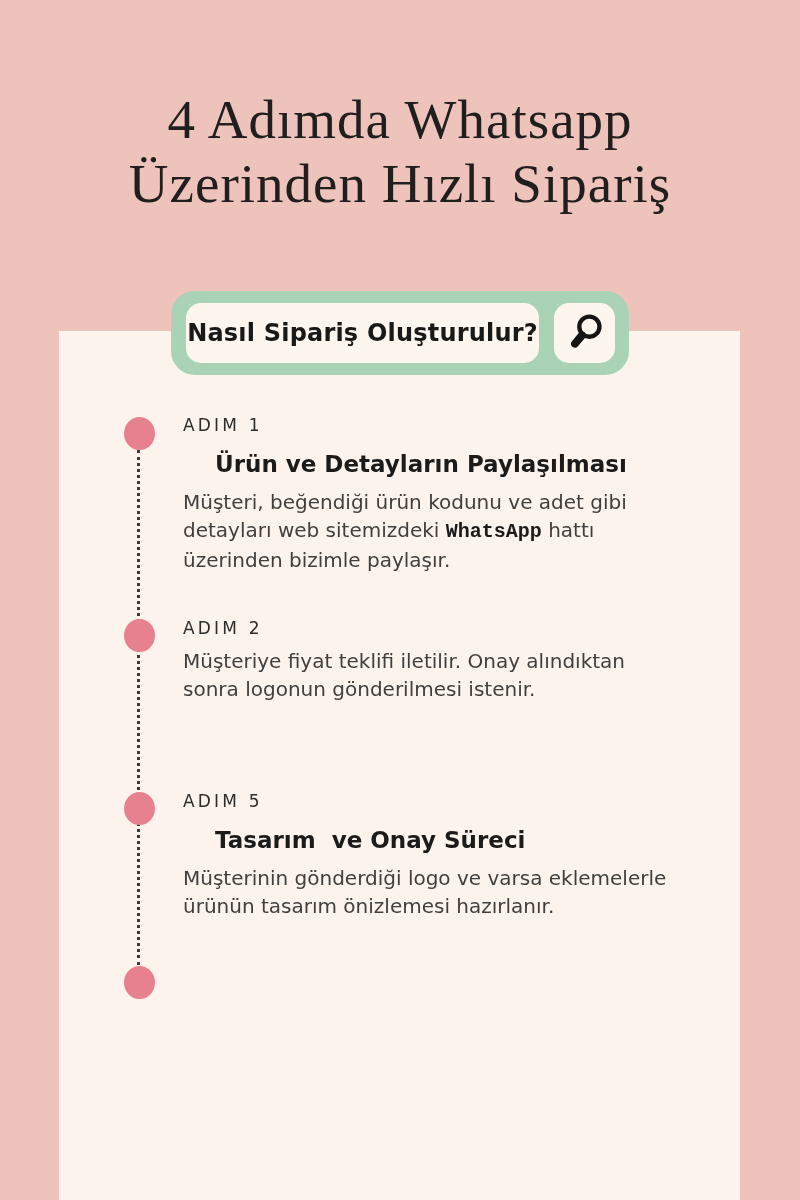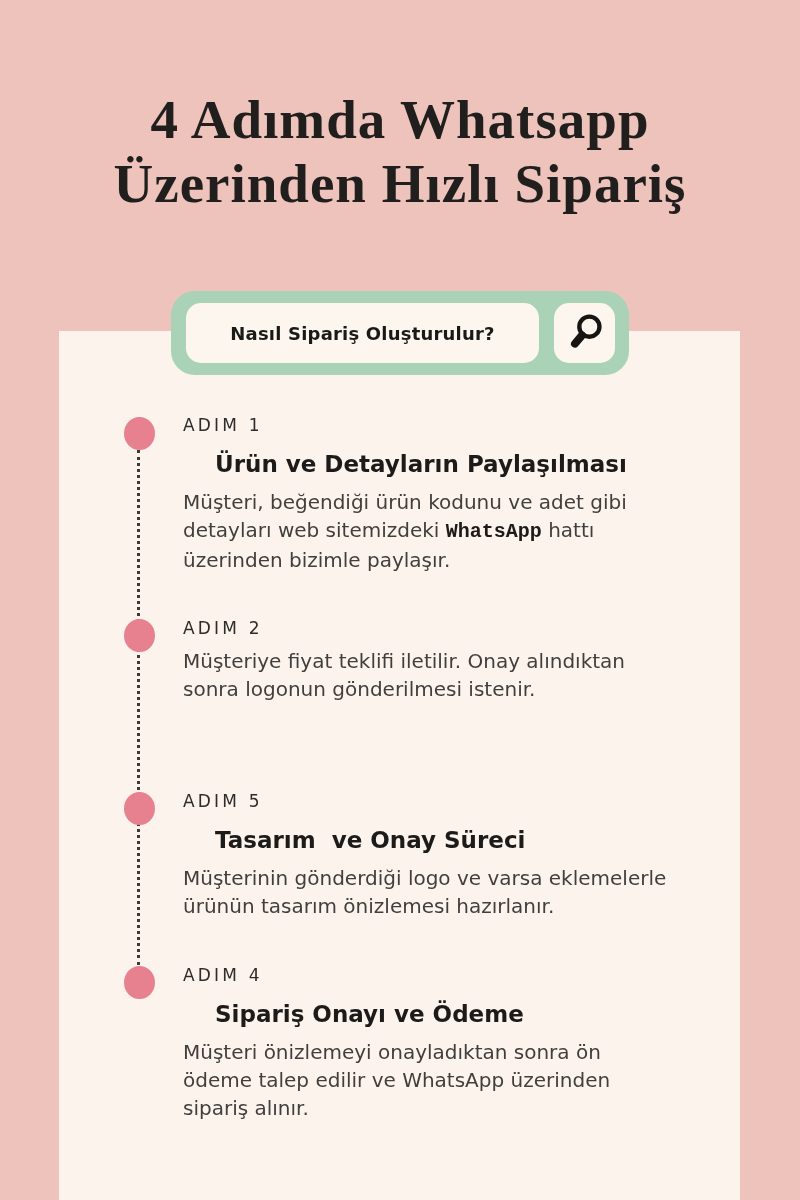--- a/index.html
+++ b/index.html
@@ -8,21 +8,21 @@
     width:800px;height:1200px;
     background:#eec3bc;
     overflow:hidden;
     font-family:"DejaVu Sans","Liberation Sans",sans-serif;
   }
   .poster-title{
     position:absolute;
     left:0;top:88px;width:800px;
     text-align:center;
     font-family:"Liberation Serif","DejaVu Serif",serif;
-    font-weight:700;
+    font-weight:400;
     font-size:55px;
     line-height:64px;
     color:#211f1e;
     letter-spacing:1px;
   }
   .card{
     position:absolute;
     left:59px;top:331px;
     width:681px;height:869px;
     background:#fcf4ec;
@@ -36,21 +36,21 @@
     border-radius:24px;
     z-index:3;
   }
   .search-label-box{
     position:absolute;
     left:15px;top:12px;
     width:353px;height:60px;
     background:#fdf6ee;
     border-radius:15px;
     display:flex;align-items:center;justify-content:center;
-    font-size:18px;
+    font-size:24px;
     font-weight:700;
     color:#191918;
     letter-spacing:0.2px;
   }
   .search-icon-btn{
     position:absolute;
     right:14px;top:12px;
     width:61px;height:60px;
     background:#fdf6ee;
     border-radius:15px;
@@ -156,21 +156,14 @@
 sonra logonun gönderilmesi istenir.</div>
   </div>
 
   <div class="step step-3">
     <div class="step-label">ADIM 5</div>
     <div class="step-heading">Tasarım  ve Onay Süreci</div>
     <div class="step-body">Müşterinin gönderdiği logo ve varsa eklemelerle
 ürünün tasarım önizlemesi hazırlanır.</div>
   </div>
 
-  <div class="step step-4">
-    <div class="step-label">ADIM 4</div>
-    <div class="step-heading">Sipariş Onayı ve Ödeme</div>
-    <div class="step-body">Müşteri önizlemeyi onayladıktan sonra ön
-ödeme talep edilir ve WhatsApp üzerinden
-sipariş alınır.</div>
-  </div>
 
 </div>
 
 </body></html>

